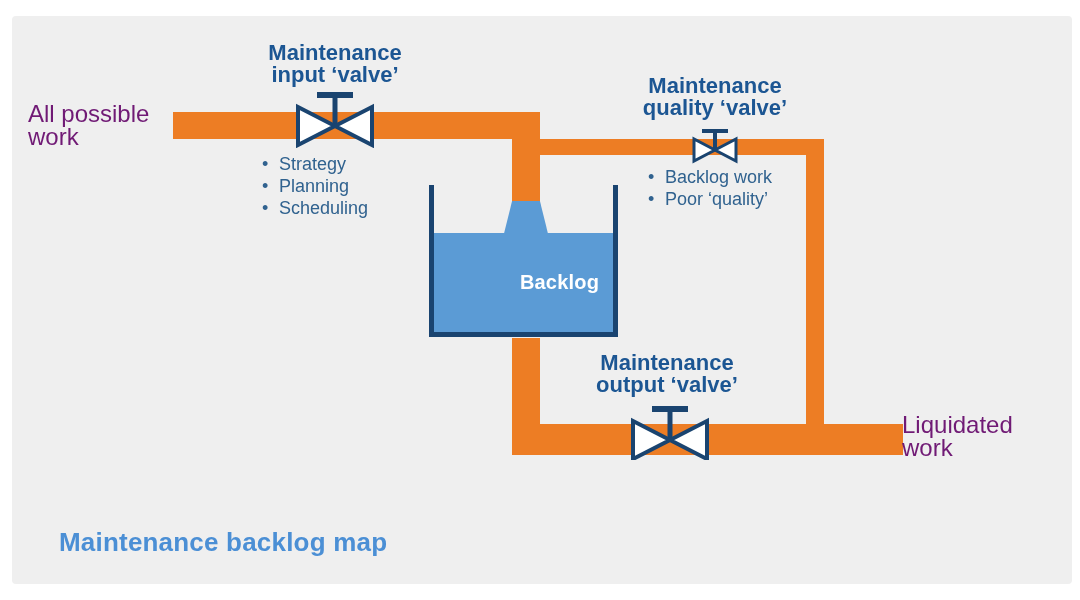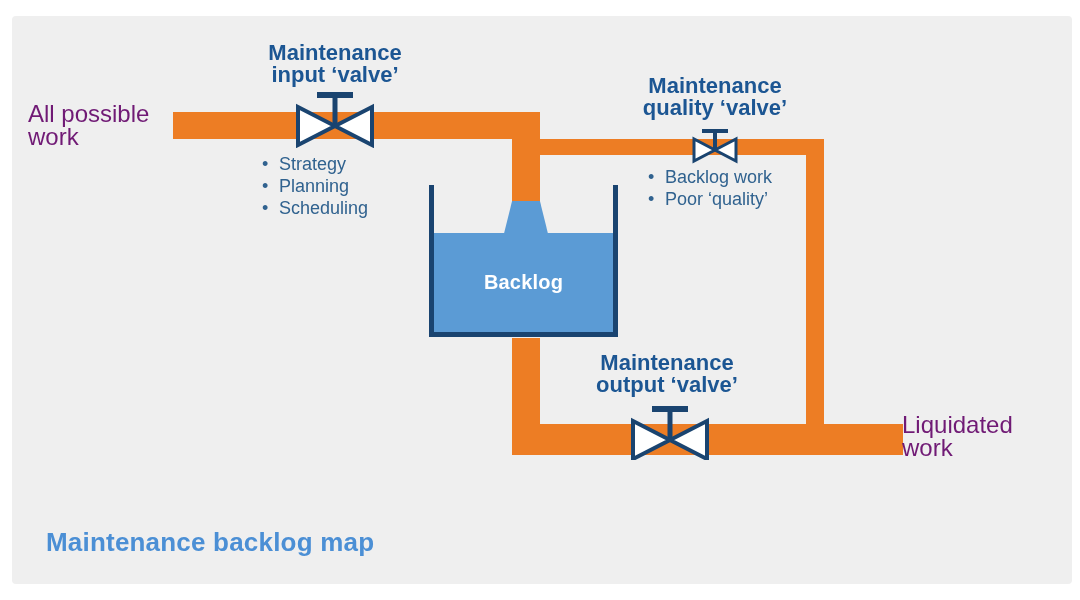--- a/index.html
+++ b/index.html
@@ -18,21 +18,21 @@
   
   .pour{position:absolute;left:502px;top:201px;width:48px;height:33px;background:#5B9BD5;
         clip-path:polygon(21% 0,79% 0,96% 100%,4% 100%);}
   .tank-wall{position:absolute;background:#1A4470;}
   .tank-wall-left{left:429px;top:185px;width:5px;height:152px;}
   .tank-wall-right{left:613px;top:185px;width:5px;height:152px;}
   .tank-bottom{position:absolute;left:429px;top:332px;width:189px;height:5px;background:#1A4470;}
   .tank-liquid{position:absolute;left:434px;top:233px;width:179px;height:99px;background:#5B9BD5;}
   .tank-label{position:absolute;left:434px;top:233px;width:179px;height:99px;
               display:flex;align-items:center;justify-content:center;
-              color:#ffffff;font-size:20px;font-weight:600;letter-spacing:.2px;}
+              color:#ffffff;font-size:20px;font-weight:600;letter-spacing:.2px;padding-left:36px;}
   
   .valve{position:absolute;}
   .valve-input{left:292px;top:88px;}
   .valve-quality{left:692px;top:124px;}
   .valve-output{left:626px;top:400px;}
   
   .valve-heading{position:absolute;text-align:center;color:#1C5693;font-weight:bold;
                  font-size:22px;line-height:22px;}
   .heading-input{left:235px;top:42px;width:200px;}
   .heading-quality{left:615px;top:75px;width:200px;}
@@ -43,21 +43,21 @@
   .bullets li{position:relative;padding-left:17px;}
   .bullets li::before{content:"•";position:absolute;left:0;top:0;}
   .bullets-input{left:262px;top:153px;}
   .bullets-quality{left:648px;top:166px;}
   .bullets-output{left:598px;top:464px;}
   .flow-label{position:absolute;text-align:left;color:#701a75;
               font-size:24px;line-height:23px;}
   .flow-label-source{left:28px;top:102px;width:144px;}
   .flow-label-sink{left:902px;top:413px;width:142px;}
   .flow-line{display:block;}
-  .diagram-title{position:absolute;left:46px;top:527px;color:#4B8FD5;
+  .diagram-title{position:absolute;left:59px;top:527px;color:#4B8FD5;
                  font-size:26px;font-weight:bold;letter-spacing:.2px;}
 </style>
 </head>
 <body>
 
 <div class="canvas">
 
   <div class="panel"></div>
 
   <div class="pipe pipe-main"></div>

